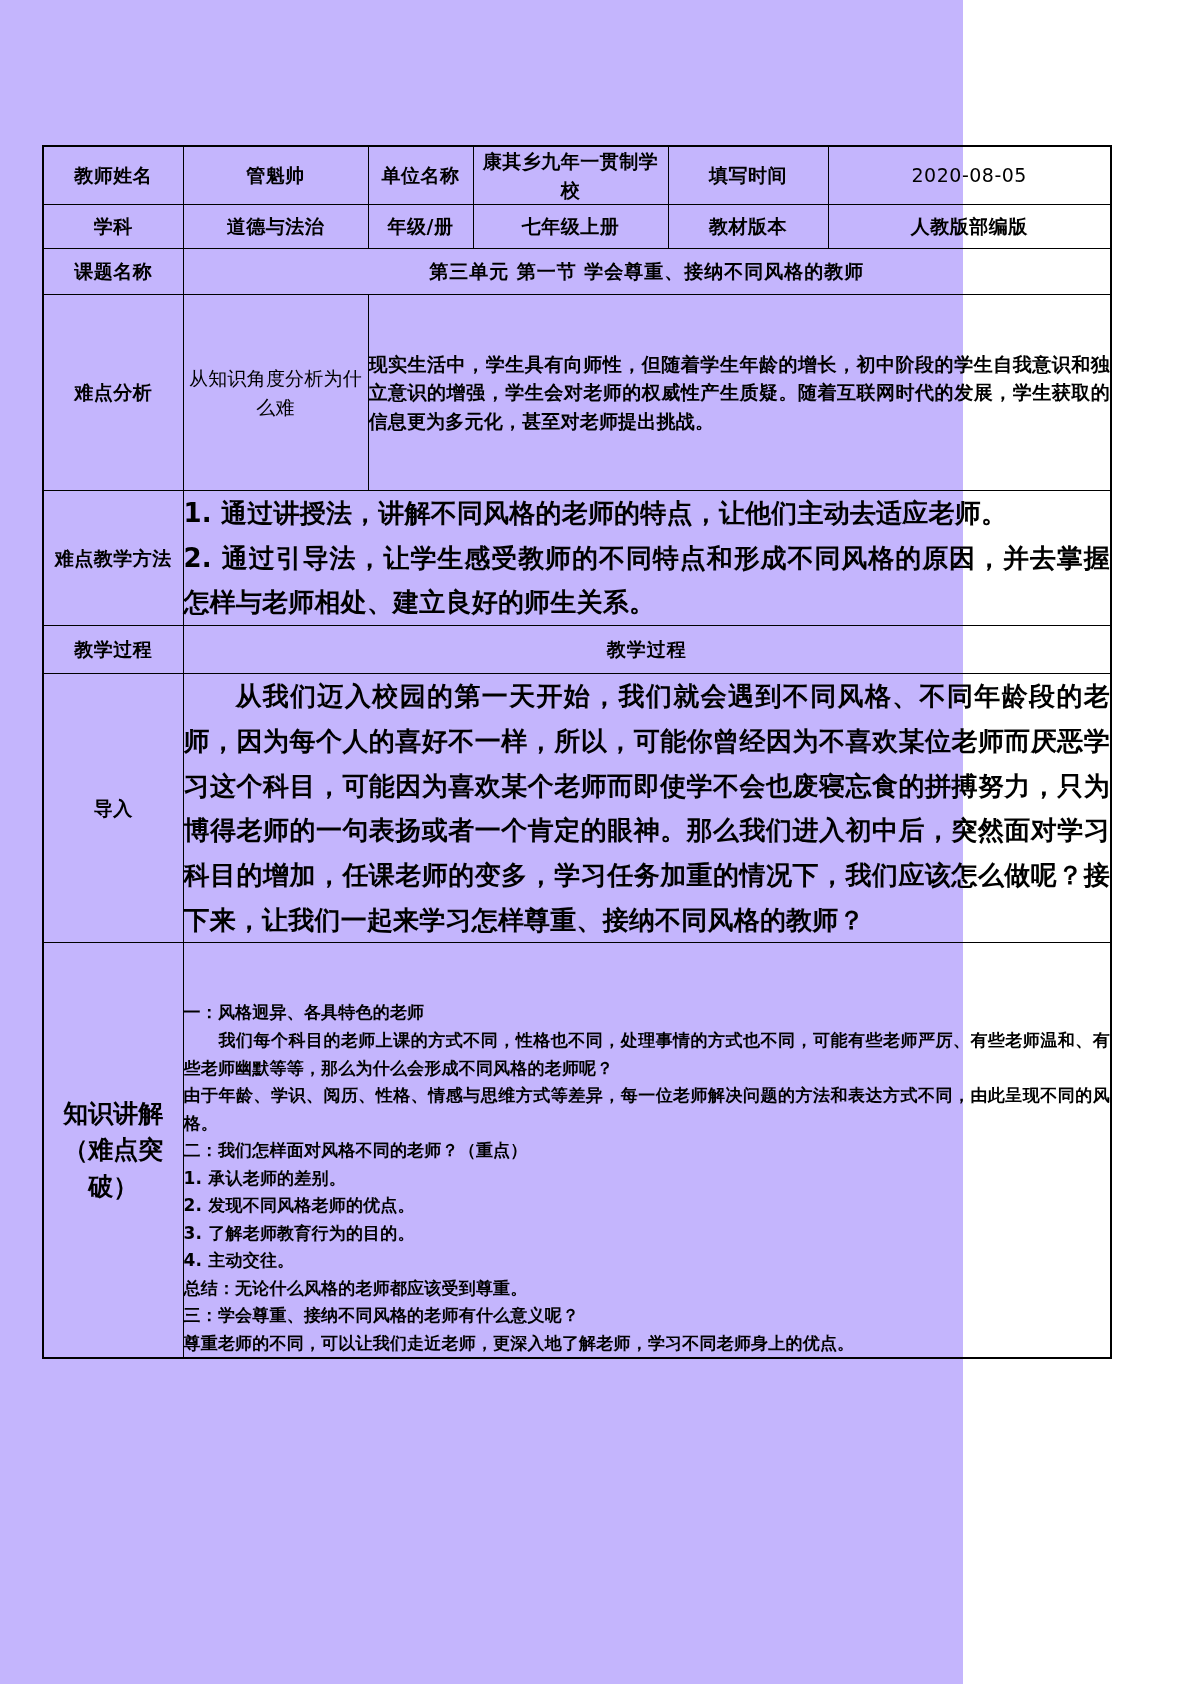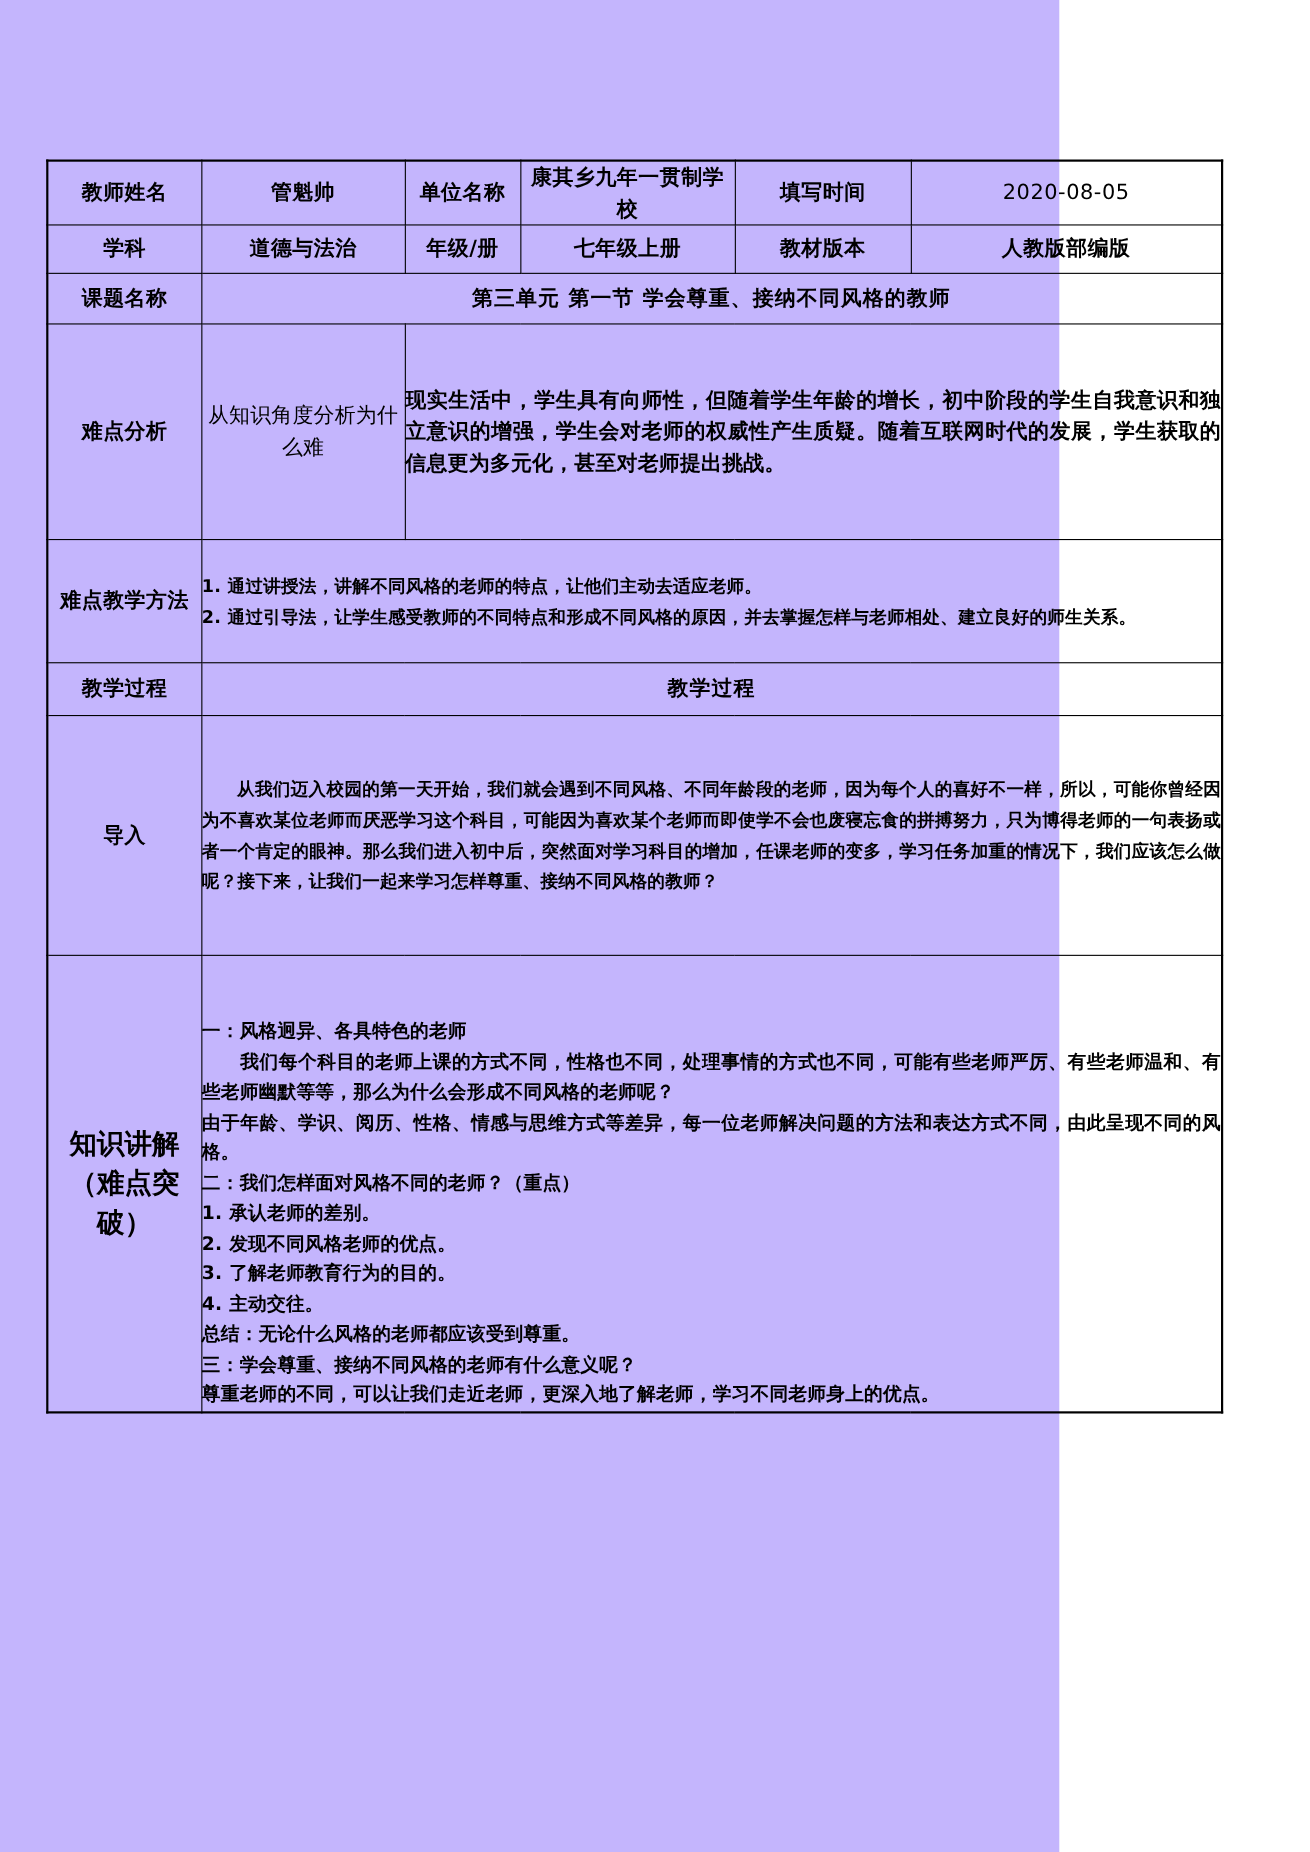--- a/index.html
+++ b/index.html
@@ -84,21 +84,21 @@
 
   .left-text {
     text-align: left;
     font-size: 19.5px;
     font-weight: bold;
     letter-spacing: 0.3px;
   }
 
   .body-text {
     text-align: justify;
-    font-size: 16px;
+    font-size: 26px;
     font-weight: bold;
     line-height: 1.72;
     letter-spacing: 0.2px;
   }
 
   .analysis-sub {
     text-align: center;
     font-size: 18px;
     line-height: 1.6;
     letter-spacing: 0.2px;

